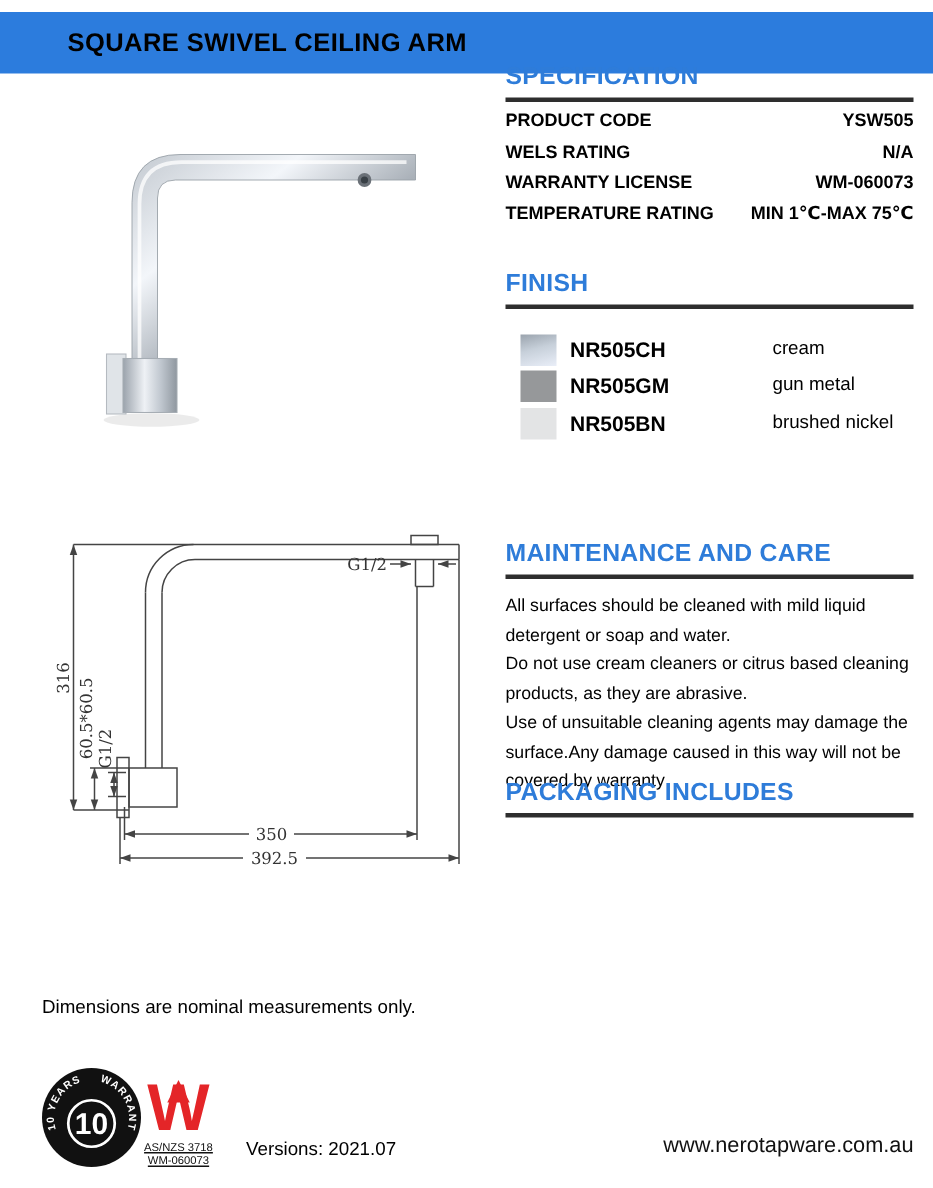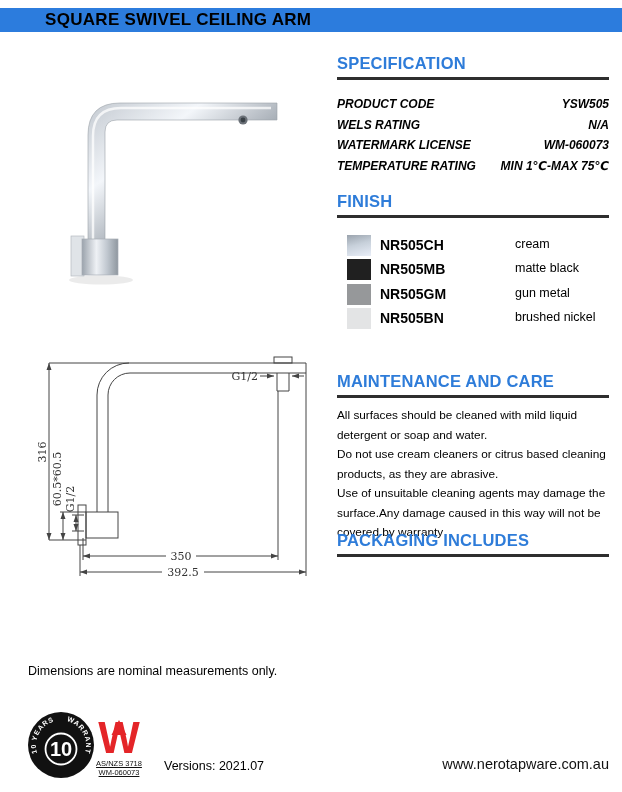--- a/index.html
+++ b/index.html
@@ -1,27 +1,27 @@
 <!DOCTYPE html>
 <html><head>
 <meta charset="utf-8">
 <style>
   html,body{margin:0;padding:0;background:#fff;}
   .page{position:relative;width:622px;height:792px;background:#fff;overflow:hidden;
         font-family:"Liberation Sans","DejaVu Sans",sans-serif;color:#000;}
   
-  .title-bar{position:absolute;left:0;top:8px;width:622px;height:24px;background:#2c7cdd;
+  .title-bar{position:absolute;left:0;top:8px;width:622px;height:41px;background:#2c7cdd;
              display:flex;align-items:center;}
   .title-bar span{margin-left:45px;font-size:17px;font-weight:bold;color:#000;letter-spacing:.3px;}
   
   .section{position:absolute;left:337px;width:272px;}
   .sec-head{font-size:16.5px;font-weight:bold;color:#2e7cd9;padding-bottom:4px;
-            border-bottom:3px solid #2e2e2e;letter-spacing:.2px;margin-top:12px;}
-  
-  .spec-rows{margin-top:14px;font-style:italic;}
+            border-bottom:3px solid #2e2e2e;letter-spacing:.2px;}
+  
+  .spec-rows{margin-top:2px;}
   .spec-row{display:flex;justify-content:space-between;align-items:center;height:20.6px;
             font-size:12px;font-weight:bold;}
   
   .finish-rows{margin-top:16px;}
   .frow{position:relative;height:24.4px;}
   .fsw{position:absolute;left:10px;top:1px;width:24px;height:21px;}
   .sw-chrome{background:linear-gradient(165deg,#9aa3ad 0%,#c7d0da 45%,#e9eef8 100%);}
   .sw-mb{background:#202020;}
   .sw-gm{background:#96989a;}
   .sw-bn{background:#e3e4e5;}
@@ -87,42 +87,37 @@
     <div class="spec-rows">
       <div class="spec-row">
         <span>PRODUCT CODE</span>
         <span>YSW505</span>
       </div>
       <div class="spec-row">
         <span>WELS RATING</span>
         <span>N/A</span>
       </div>
       <div class="spec-row">
-        <span>WATERMARK LICENSE</span>
+        <span>WARRANTY LICENSE</span>
         <span>WM-060073</span>
       </div>
       <div class="spec-row">
         <span>TEMPERATURE RATING</span>
         <span>MIN 1℃-MAX 75℃</span>
       </div>
     </div>
   </div>
 
   <div class="section" style="top:180px">
     <div class="sec-head">FINISH</div>
     <div class="finish-rows">
       <div class="frow">
         <span class="fsw sw-chrome"></span>
         <span class="fcode">NR505CH</span>
         <span class="fname">cream</span>
-      </div>
-      <div class="frow">
-        <span class="fsw sw-mb"></span>
-        <span class="fcode">NR505MB</span>
-        <span class="fname">matte black</span>
       </div>
       <div class="frow">
         <span class="fsw sw-gm"></span>
         <span class="fcode">NR505GM</span>
         <span class="fname">gun metal</span>
       </div>
       <div class="frow">
         <span class="fsw sw-bn"></span>
         <span class="fcode">NR505BN</span>
         <span class="fname">brushed nickel</span>

